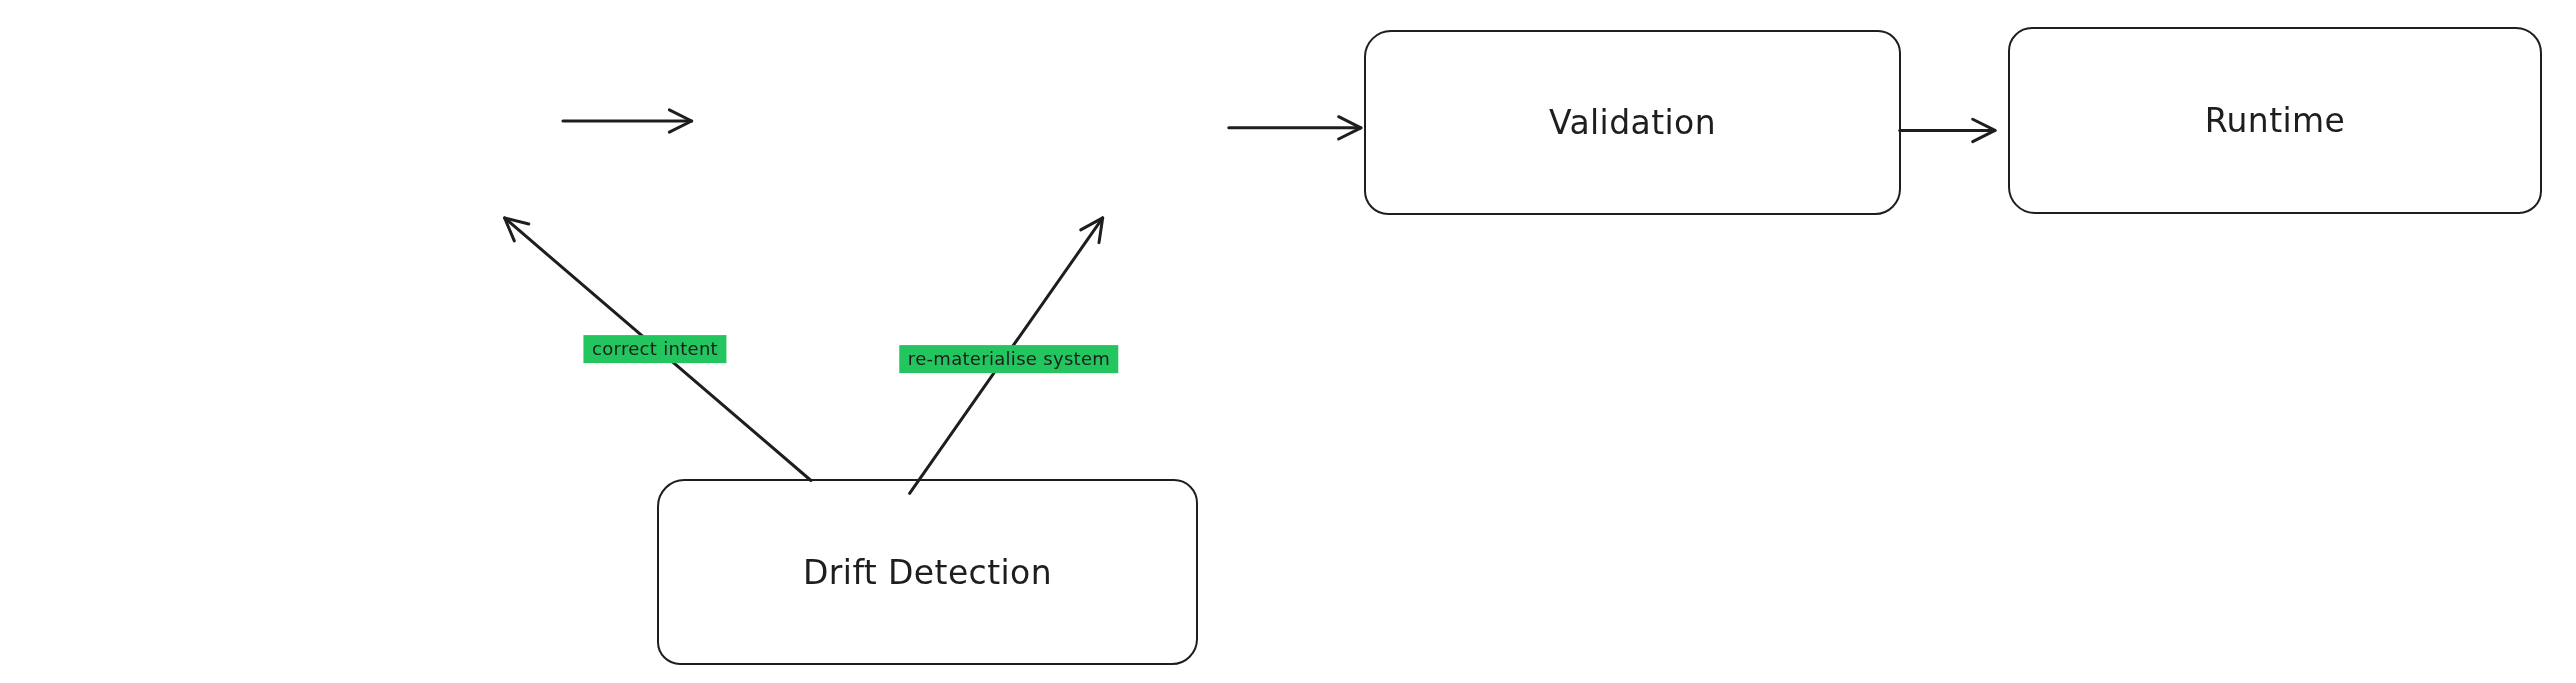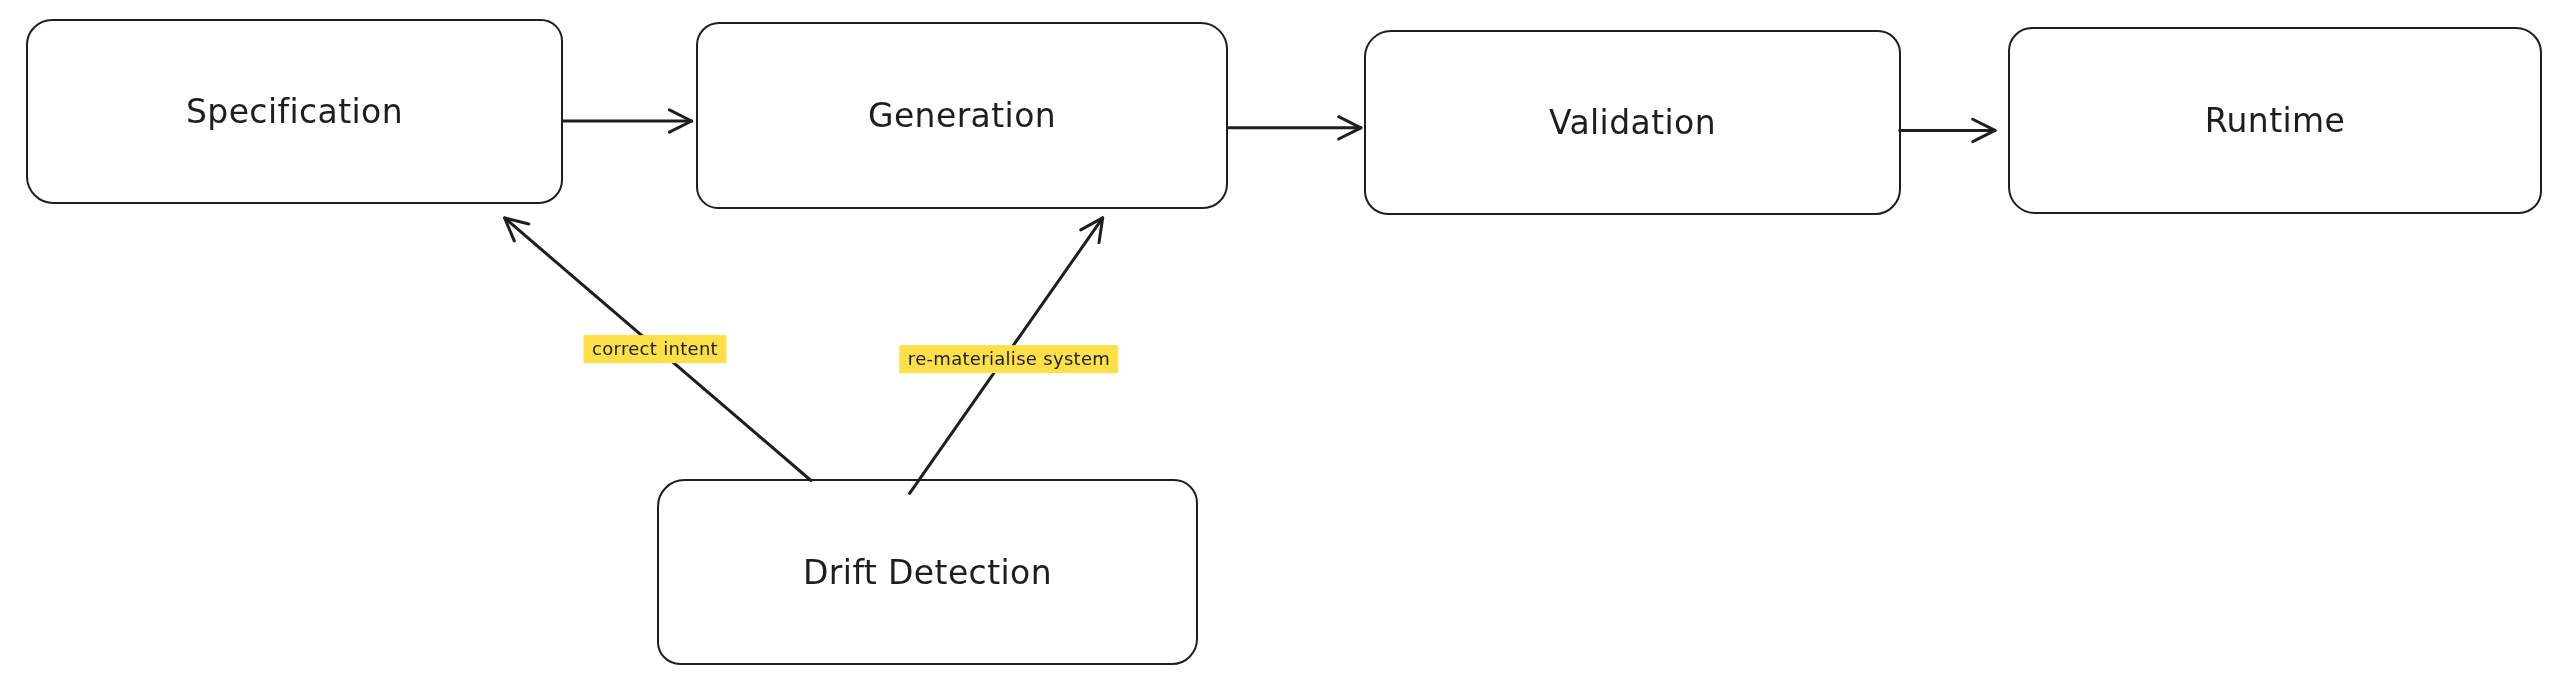--- a/index.html
+++ b/index.html
@@ -42,42 +42,36 @@
     left: 0;
     top: 0;
     width: 2576px;
     height: 683px;
     z-index: 2;
     pointer-events: none;
   }
   .edge-label {
     position: absolute;
     transform: translate(-50%, -50%);
-    background: #fde047;
+    background: #22c55e;
     padding: 3.4px 8.6px;
     font-size: 18px;
     letter-spacing: 0.3px;
     white-space: nowrap;
     z-index: 3;
   }
   #edge-label-correct-intent        { left: 655px;  top: 349px; }
   #edge-label-rematerialise-system  { left: 1009px; top: 351px; margin-top: 8px; }
 </style>
 </head>
 <body>
 
 <div class="canvas">
 
-  <div class="node" id="node-specification">
-    <span class="node-label">Specification</span>
-  </div>
 
-  <div class="node" id="node-generation">
-    <span class="node-label">Generation</span>
-  </div>
 
   <div class="node" id="node-validation">
     <span class="node-label">Validation</span>
   </div>
 
   <div class="node" id="node-drift-detection">
     <span class="node-label">Drift Detection</span>
   </div>
 
   <div class="node" id="node-runtime">

